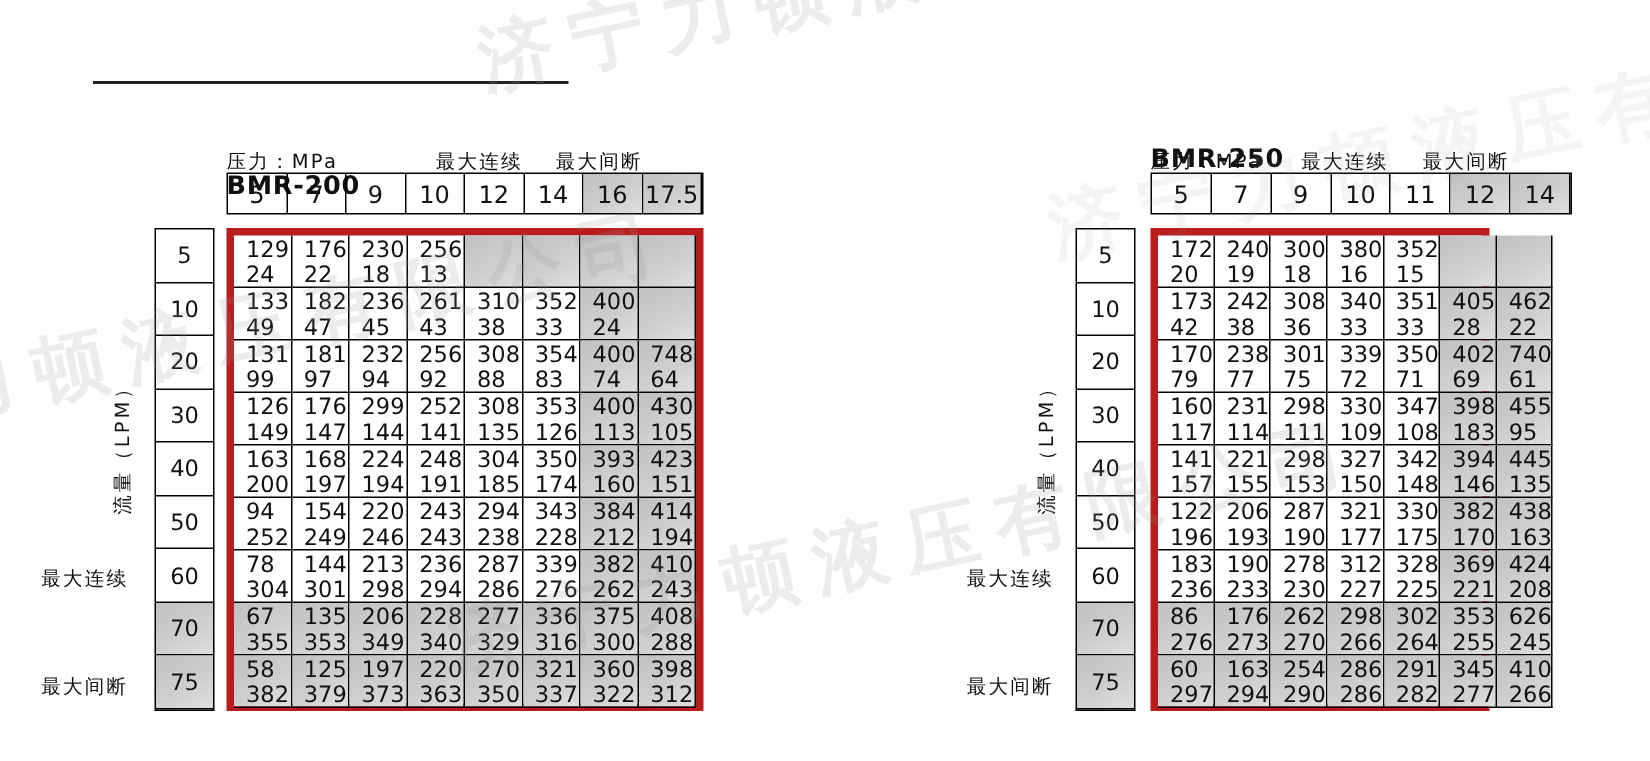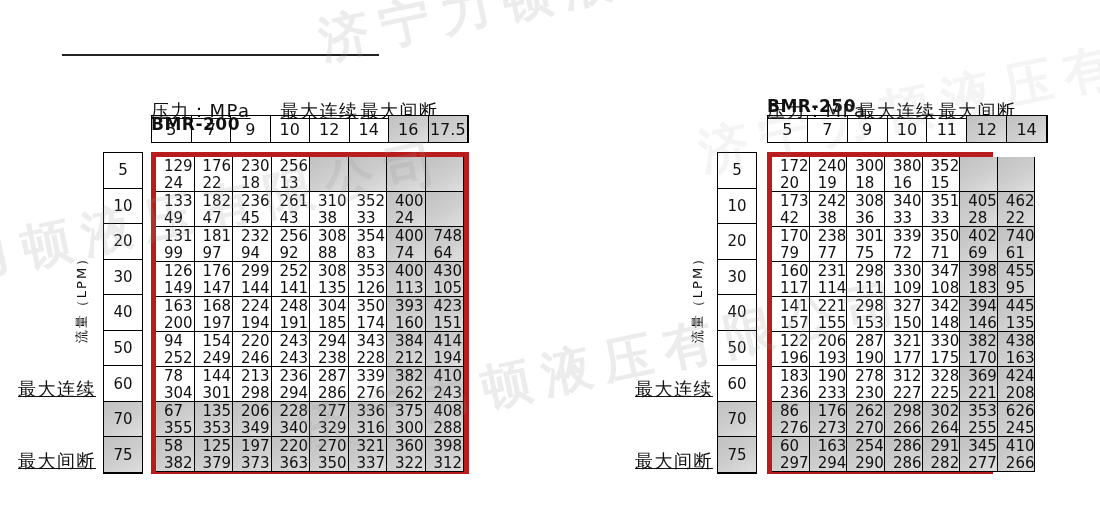--- a/index.html
+++ b/index.html
@@ -4,21 +4,21 @@
 <style>
   html,body { margin:0; padding:0; background:#fff; }
   .page { position:relative; width:1100px; height:507px; background:#fff; overflow:hidden;
           font-family:"DejaVu Sans","Liberation Sans",sans-serif; color:#111; }
 
   .title { position:absolute; left:62px; top:8px; font-size:26px; font-weight:bold;
            letter-spacing:2px; white-space:nowrap; }
   .title-underline { position:absolute; left:62px; top:54px; width:317px; height:2px; background:#222; }
 
   .model-label { position:absolute; font-size:17px; font-weight:600; letter-spacing:0.5px;margin-top:36px; }
-  .small-label { position:absolute; font-size:18px; letter-spacing:1.5px; white-space:nowrap;text-decoration:underline; }
+  .small-label { position:absolute; font-size:13px; letter-spacing:1.5px; white-space:nowrap; }
   .right-align { text-align:center; }
 
   .pheader { position:absolute; display:grid; border:1px solid #000; box-sizing:border-box; background:transparent; }
   .hcell { border-right:1px solid #000; display:flex; align-items:center; justify-content:center;
            font-size:16px; box-sizing:border-box; }
 
   .rowhdr { position:absolute; display:grid; border:1px solid #000; box-sizing:border-box; }
   .rcell { border-bottom:1px solid #000; display:flex; align-items:center; justify-content:center;
            font-size:15px; box-sizing:border-box; }
 

